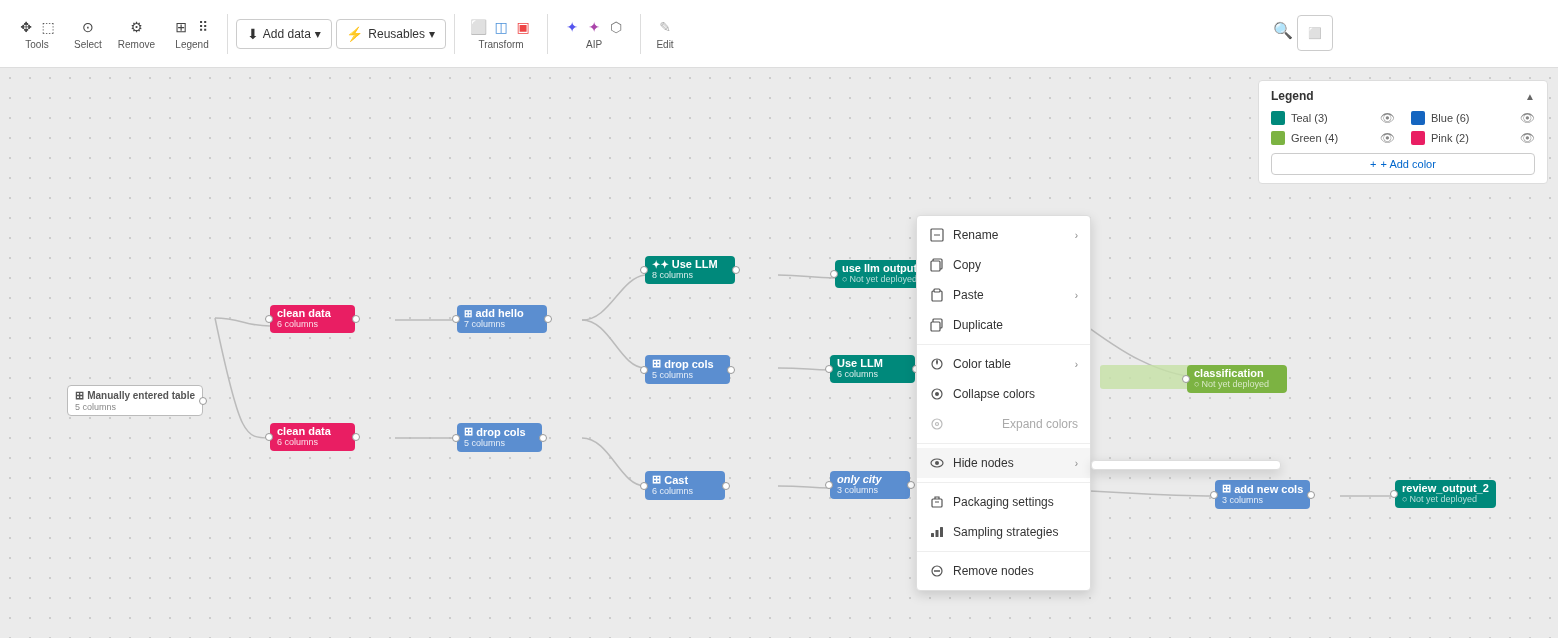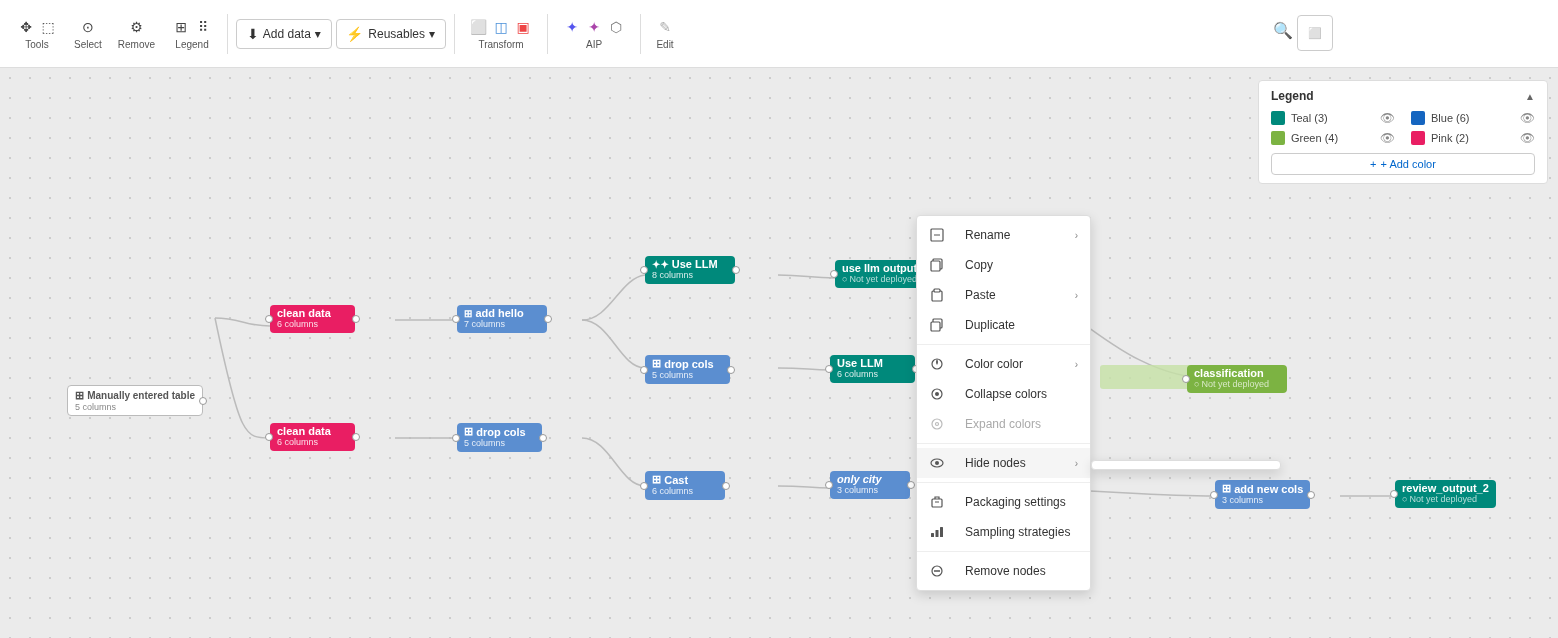--- a/index.html
+++ b/index.html
@@ -55,25 +55,25 @@
     }
 
     
     #context-menu {
       position: absolute; top: 215px; left: 916px; width: 175px;
       background: #fff; border: 1px solid #ddd; border-radius: 4px;
       box-shadow: 0 4px 12px rgba(0,0,0,0.15); z-index: 200;
       padding: 4px 0;
     }
     .ctx-item {
-      display: flex; align-items: center; gap: 20px;
+      display: flex; align-items: center; gap: 8px;
       padding: 7px 12px; cursor: pointer; font-size: 12px; color: #333;
       position: relative;
     }
-    .ctx-item.disabled { color: #aaa; cursor: default; }
+    .ctx-item.disabled { color: #aaa; cursor: default; justify-content: space-between; }
     .ctx-icon { width: 16px; height: 16px; display: flex; align-items: center; justify-content: center; font-size: 13px; color: #555; flex-shrink: 0; }
     .ctx-item.disabled .ctx-icon { color: #bbb; }
     .ctx-arrow { margin-left: auto; color: #888; font-size: 10px; }
     .ctx-separator { height: 1px; background: #eee; margin: 4px 0; }
 
     
     #sub-menu {
       position: absolute; top: 460px; left: 1091px; width: 190px;
       background: #fff; border: 1px solid #ddd; border-radius: 4px;
       box-shadow: 0 4px 12px rgba(0,0,0,0.15); z-index: 201;
@@ -392,21 +392,21 @@
     <span>Duplicate</span>
   </div>
   <div class="ctx-separator"></div>
   <div class="ctx-item">
     <span class="ctx-icon">
       <svg width="14" height="14" viewBox="0 0 14 14">
           <circle cx="7" cy="7" r="5" stroke="#555" stroke-width="1.2" fill="none"></circle>
           <path d="M7 2 Q9 5 7 8 Q5 5 7 2Z" fill="#555"></path>
         </svg>
     </span>
-    <span>Color color</span>
+    <span>Color table</span>
     <span class="ctx-arrow">›</span>
   </div>
   <div class="ctx-item">
     <span class="ctx-icon">
       <svg width="14" height="14" viewBox="0 0 14 14">
           <circle cx="7" cy="7" r="5" stroke="#555" stroke-width="1.2" fill="none"></circle>
           <circle cx="7" cy="7" r="2" fill="#555"></circle>
         </svg>
     </span>
     <span>Collapse colors</span>

